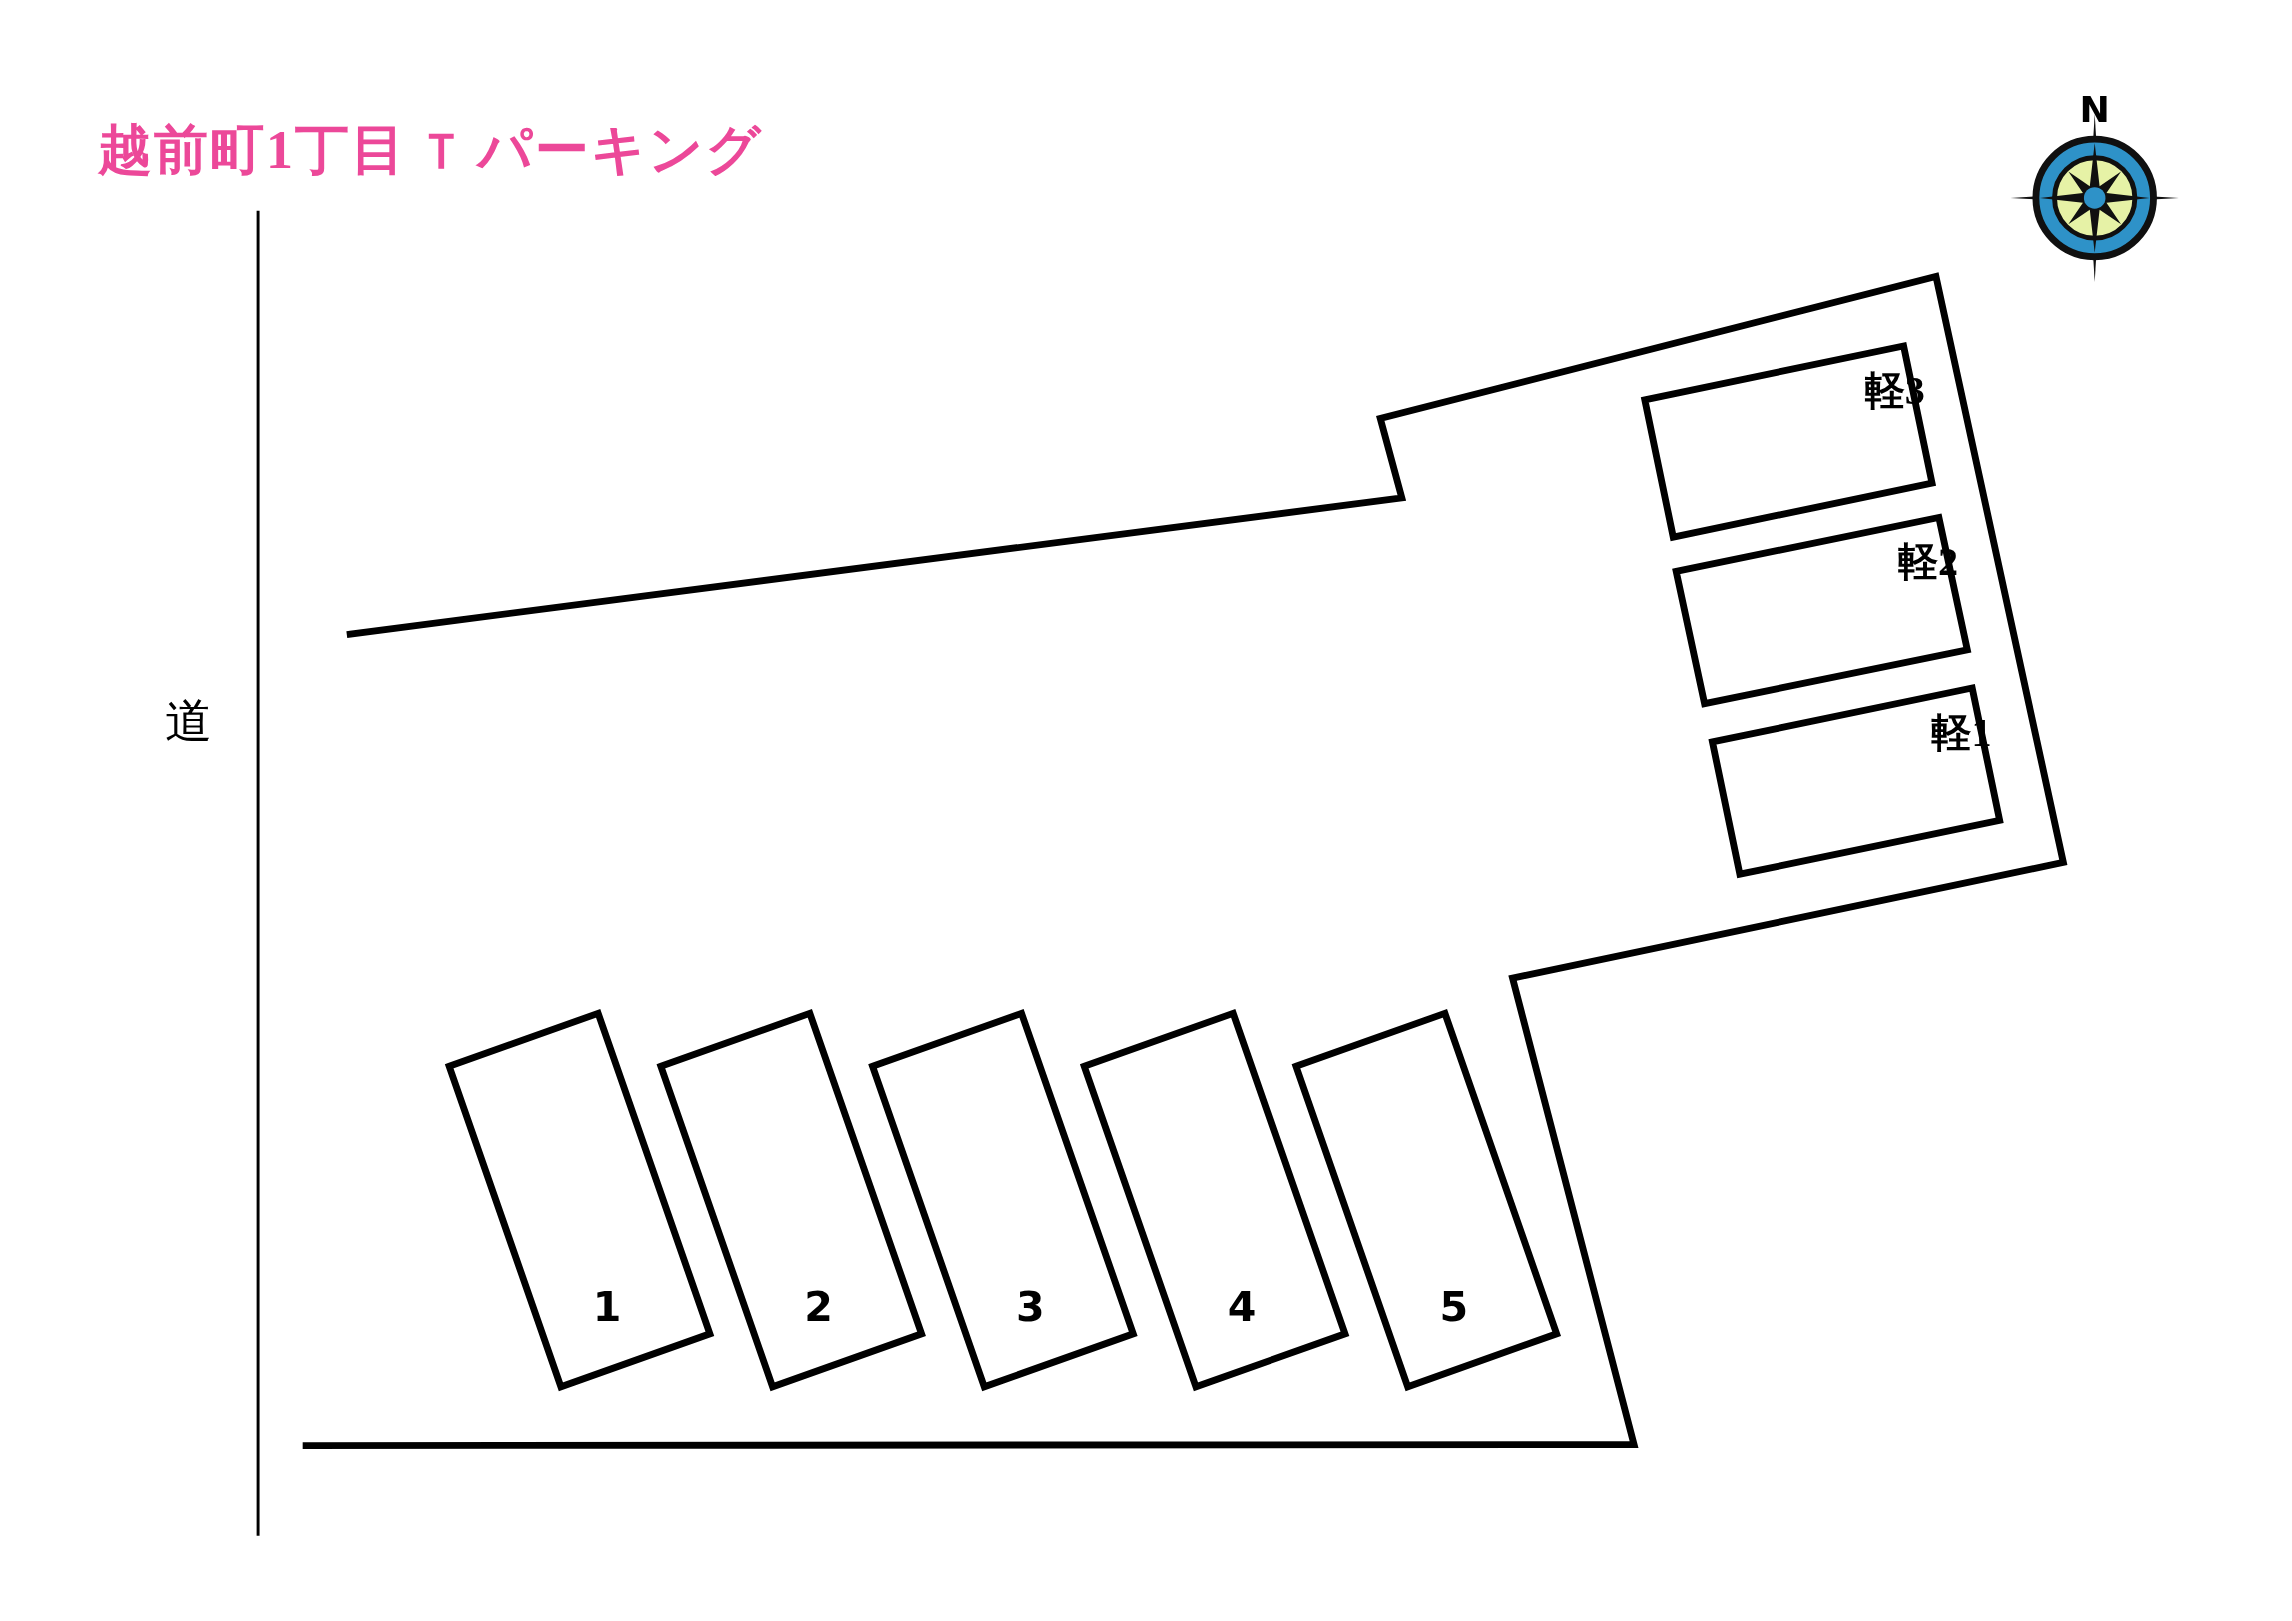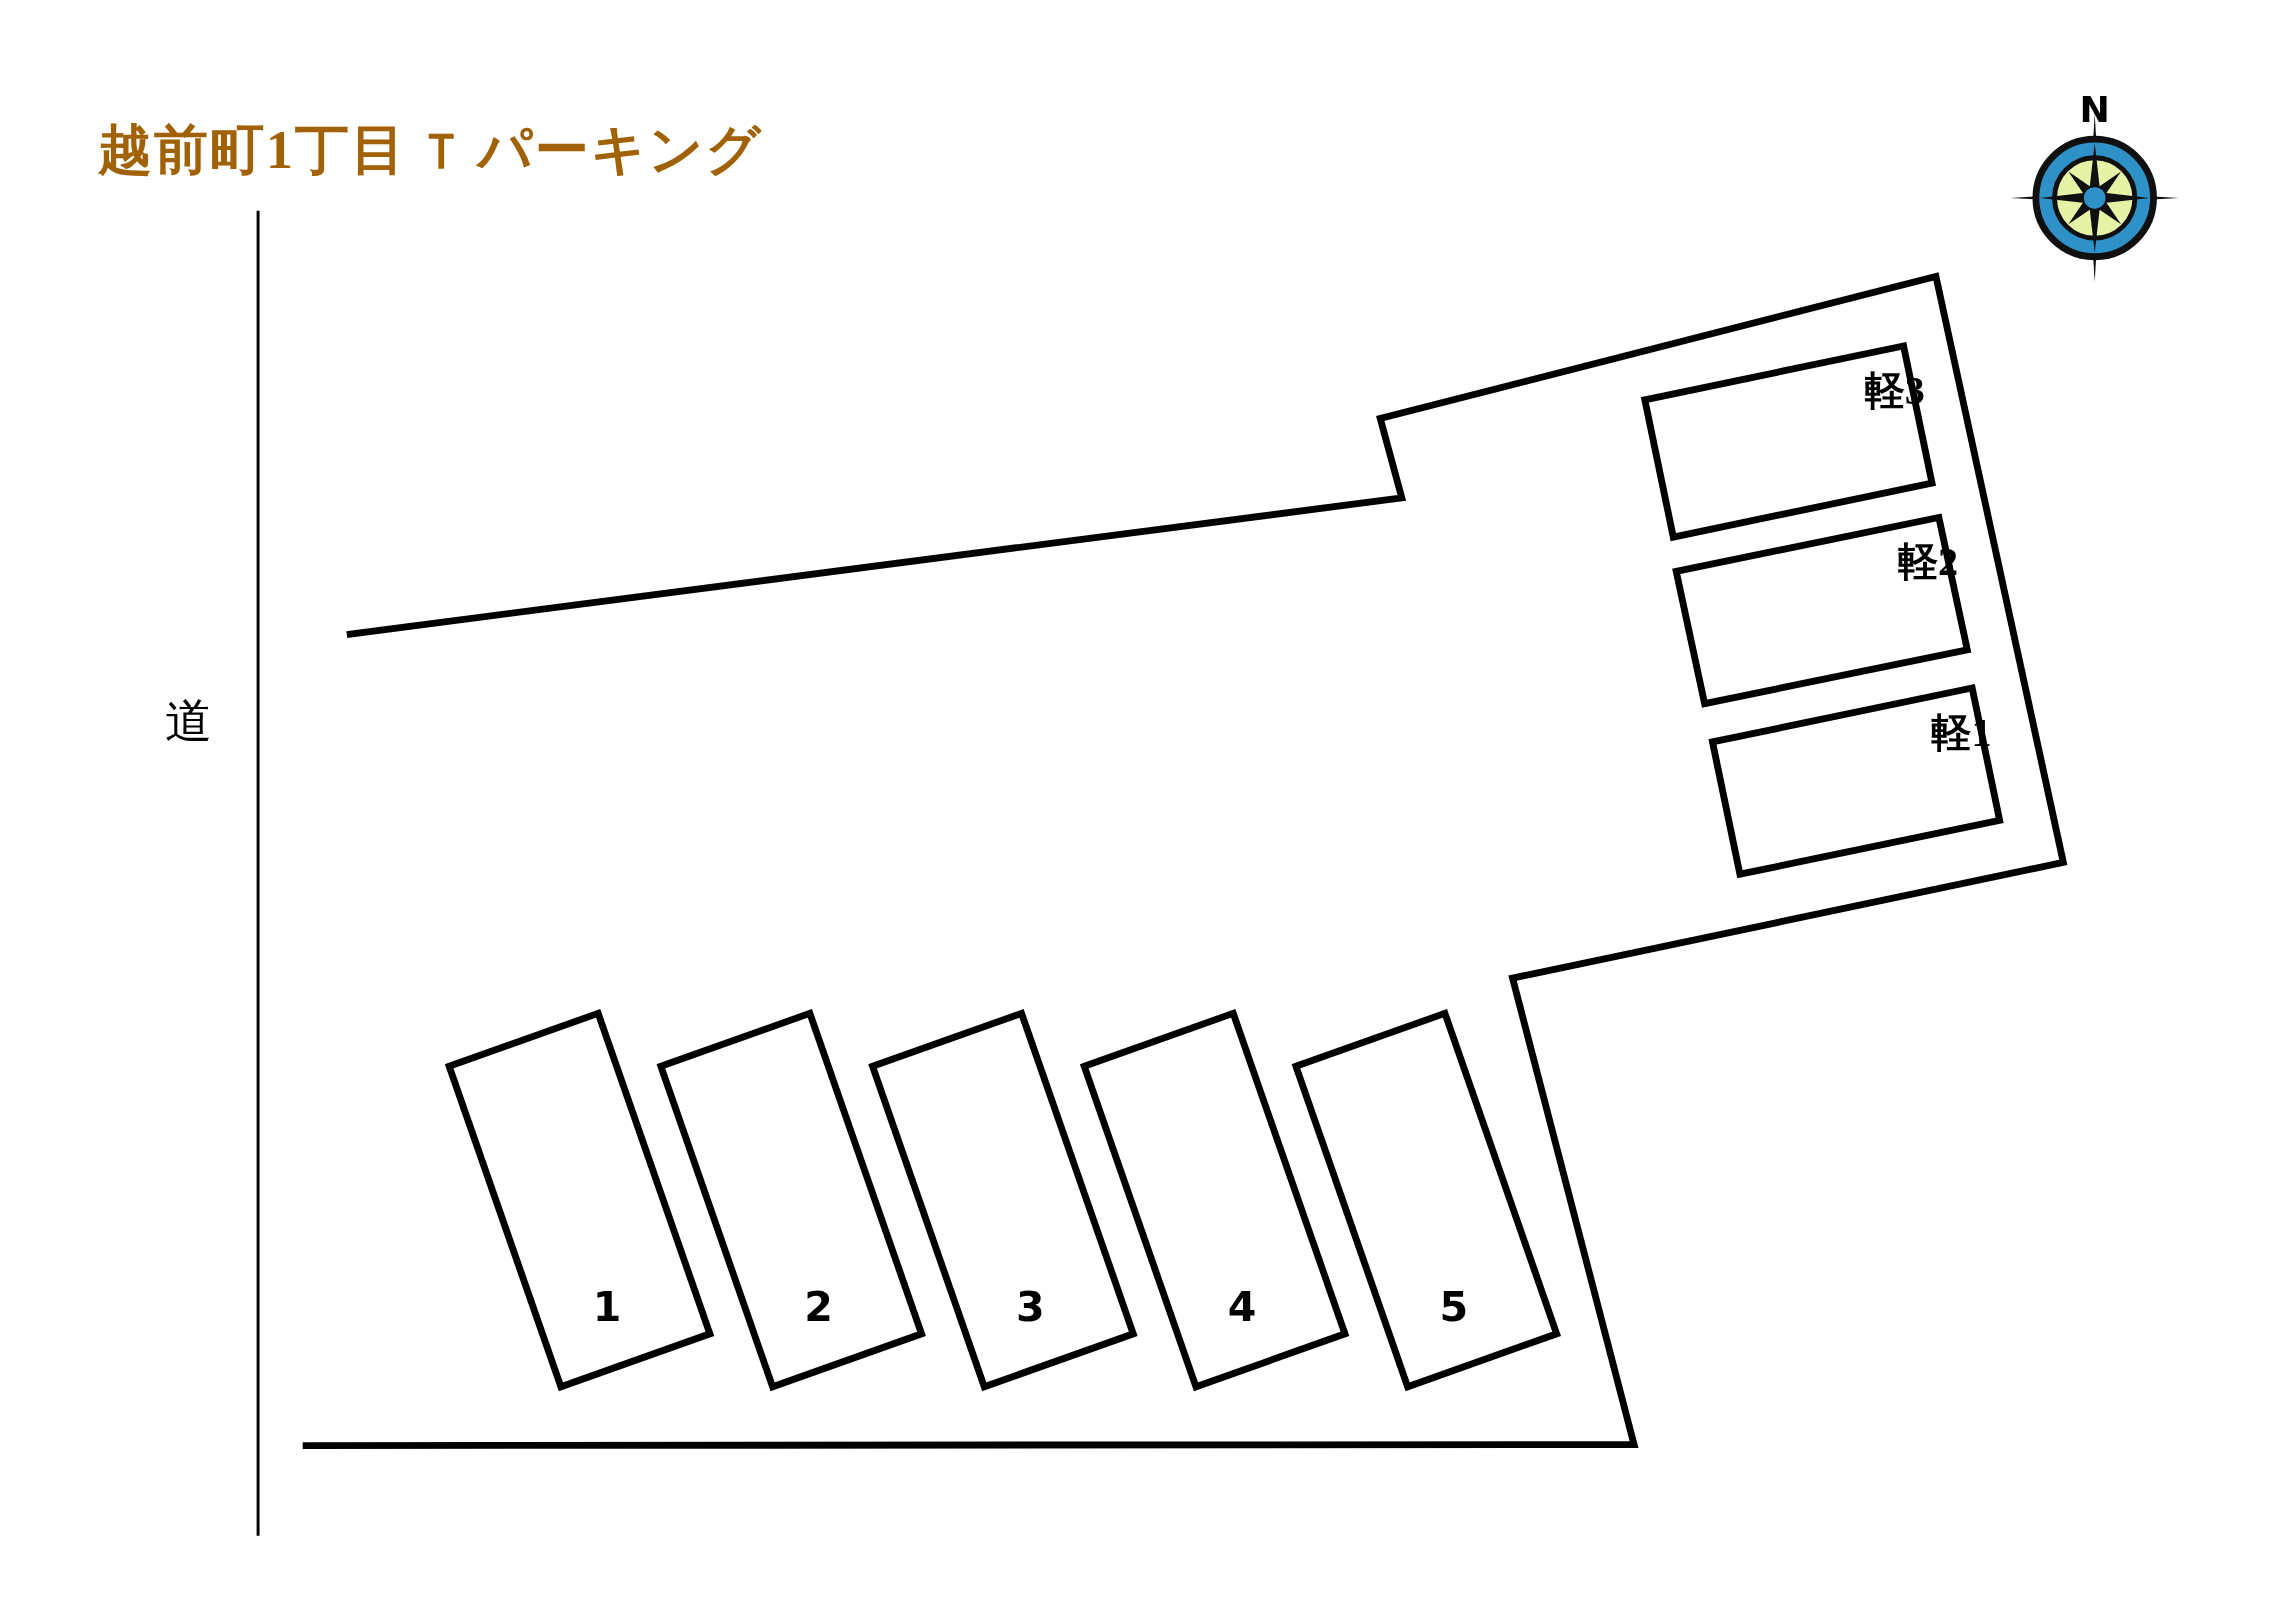--- a/index.html
+++ b/index.html
@@ -7,21 +7,21 @@
     width:2293px;height:1621px;
     background:#ffffff;
     position:relative;
     overflow:hidden;
     font-family:"Liberation Serif", serif;
   }
   .stage{position:absolute;left:0;top:0;width:2293px;height:1621px;}
   .title{
     position:absolute;left:98px;top:114px;
     font-family:"Liberation Serif", serif;
-    font-weight:700;font-size:54px;color:#a16207;
+    font-weight:700;font-size:54px;color:#ec4899;
     letter-spacing:2px;white-space:nowrap;
   }
   .title .t-mark{
     font-family:"DejaVu Sans", sans-serif;
     font-weight:700;font-size:49px;
     margin:0 9.8px;
   }
   .road-label{
     position:absolute;left:165px;top:690px;
     font-family:"Liberation Serif", serif;

